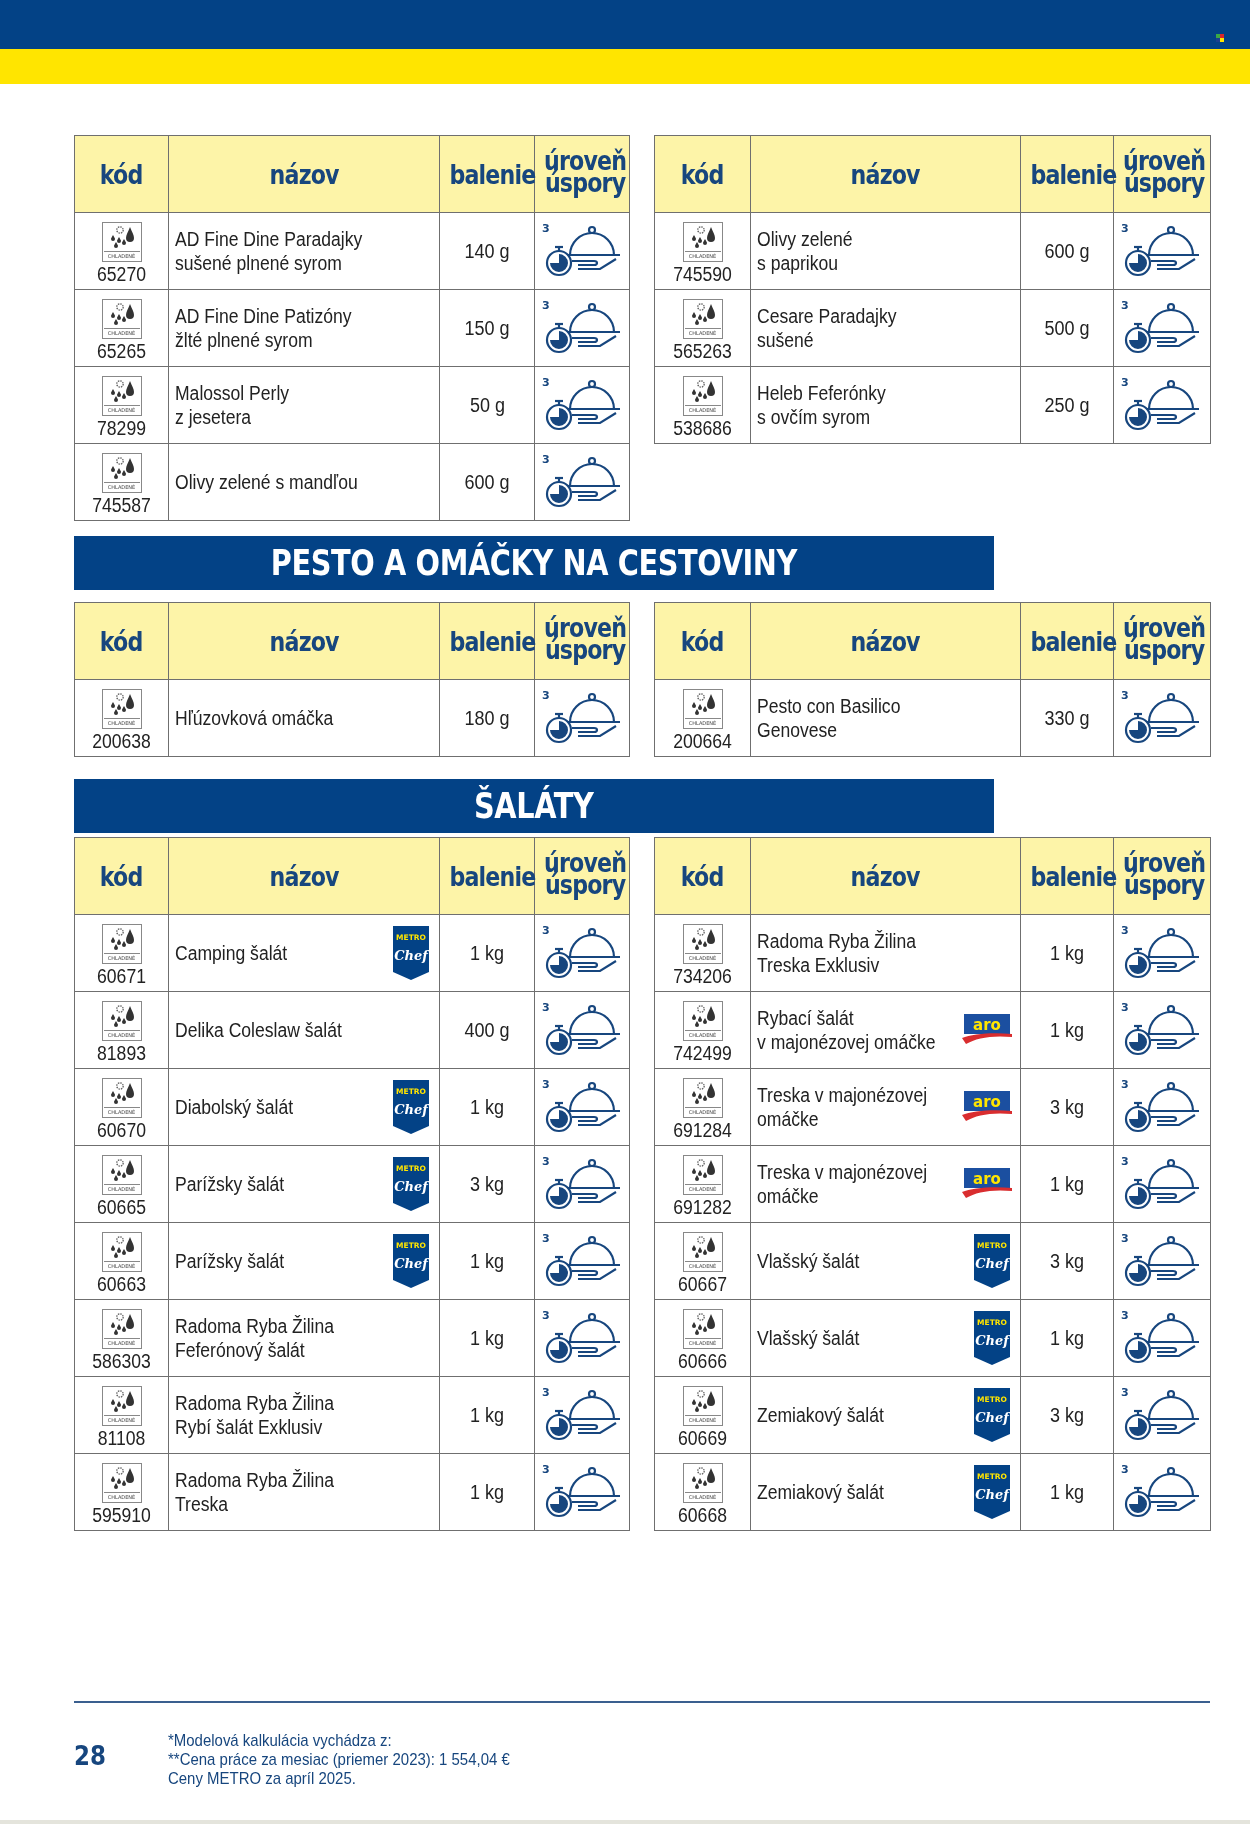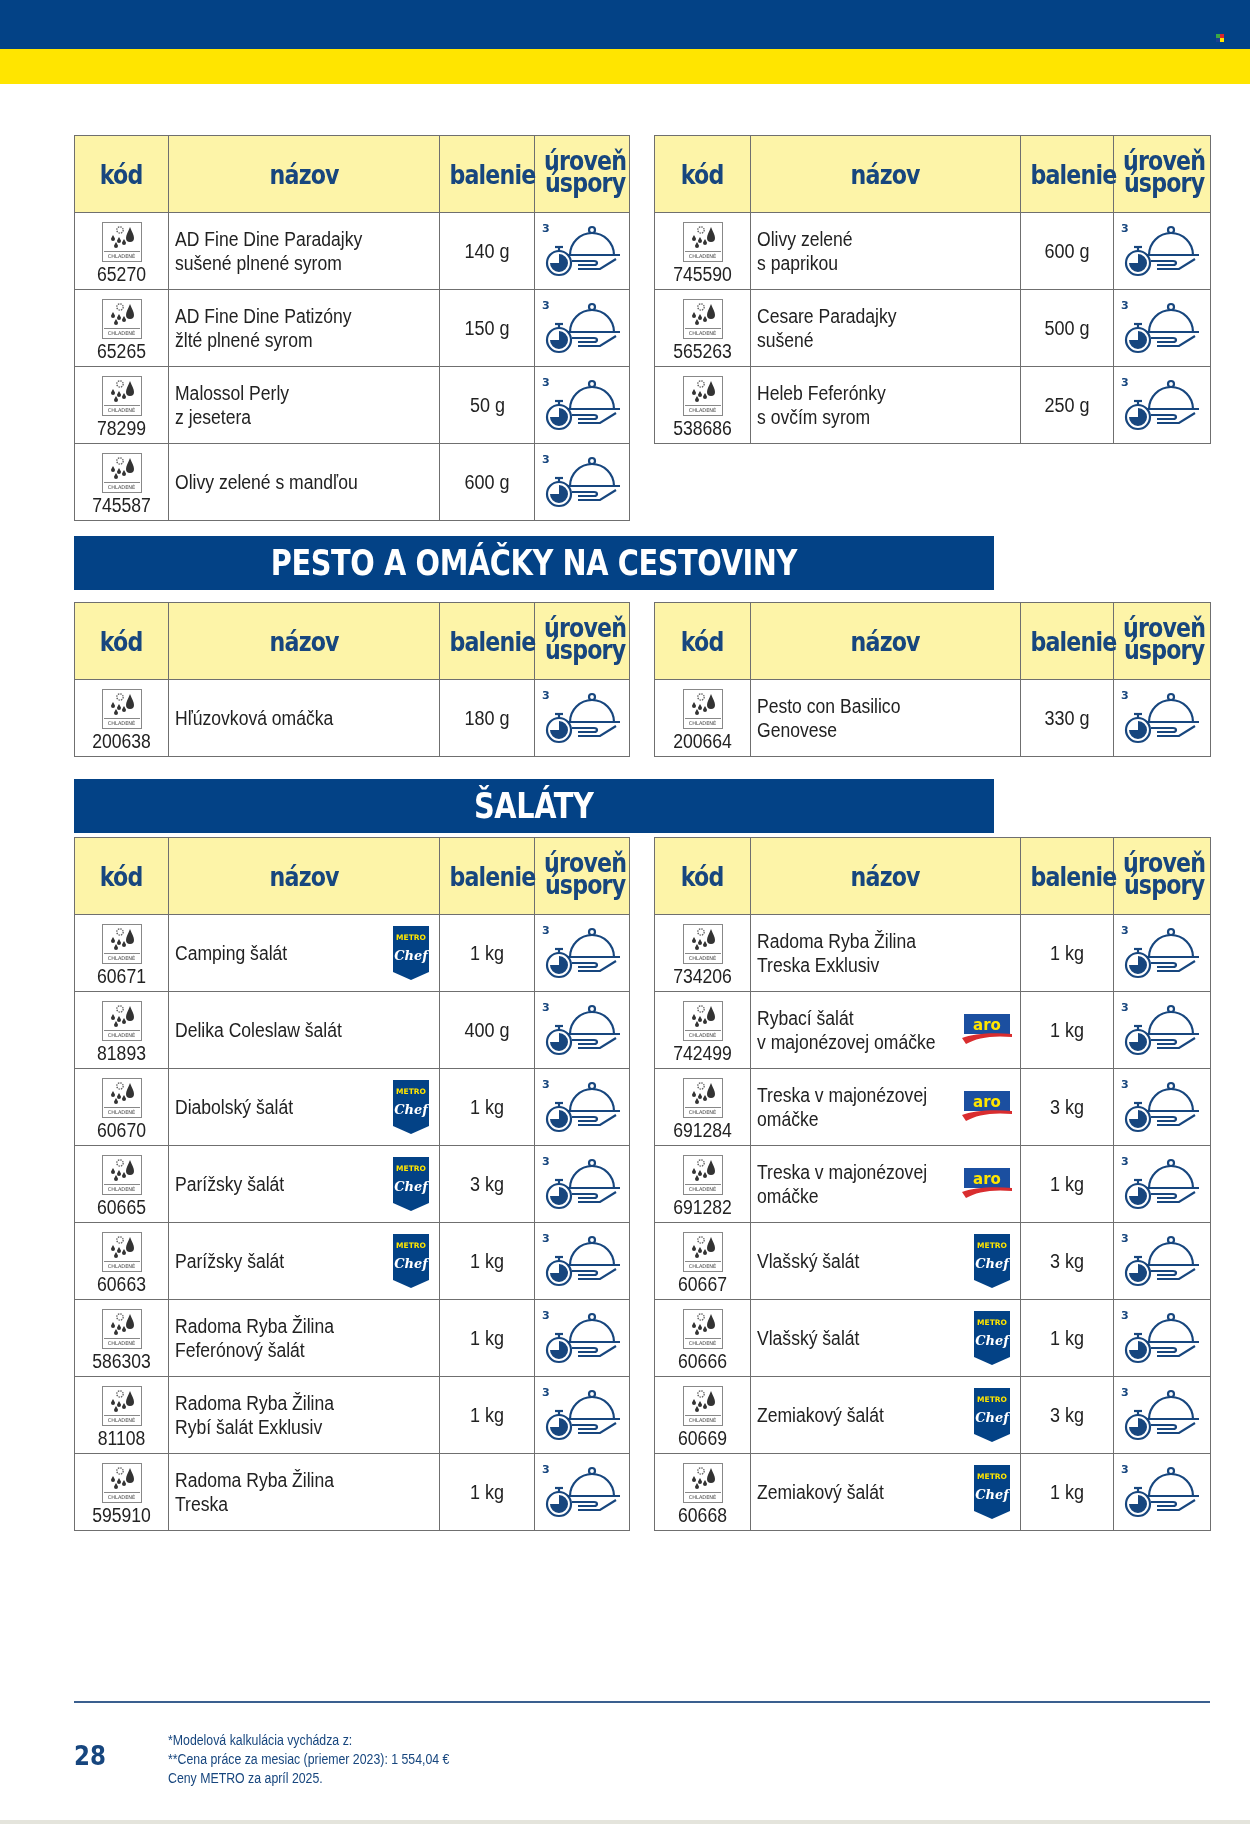--- a/index.html
+++ b/index.html
@@ -22,21 +22,21 @@
   .naz-text { font-size:19.5px; color:#222; line-height:24px; display:inline-block; transform:scaleX(0.9); transform-origin:left center; white-space:nowrap; }
   .c-bal { text-align:center; font-size:20px; color:#222; }
   .c-bal span { display:inline-block; transform:scaleX(0.9); }
   .c-usp { position:relative; }
   .usp-icon { position:absolute; left:7px; top:8px; }
   .brand { position:absolute; top:50%; transform:translateY(-50%); }
   .banner { position:absolute; left:74px; width:920px; height:54px; background:#034286; color:#fff; text-align:center; font-family:"DejaVu Sans", sans-serif; font-weight:bold; font-size:36px; line-height:54px; }
   .banner span { display:inline-block; transform:scaleX(0.8); letter-spacing:-0.5px; }
   .footline { position:absolute; left:74px; top:1701px; width:1136px; height:2px; background:#3a5f8f; }
   .pagenum { position:absolute; left:74px; top:1740px; font-family:"DejaVu Sans", sans-serif; font-weight:bold; font-size:27px; color:#17467e; transform:scaleX(0.85); transform-origin:left; }
-  .footnote { position:absolute; left:168px; top:1731px; font-size:14px; color:#17467e; line-height:19px; }
+  .footnote { position:absolute; left:168px; top:1731px; font-size:17px; color:#17467e; line-height:19px; }
   .footnote div { transform:scaleX(0.88); transform-origin:left; white-space:nowrap; }
   .bottomstrip { position:absolute; left:0; top:1820px; width:1250px; height:4px; background:#e4e4dc; }
 </style>
 </head>
 <body>
 
 <div class="topbar"></div>
 <div class="yellowbar"></div>
 <div class="corner-icon">
   <span style="left:0;top:0;background:#3aa845"></span>

